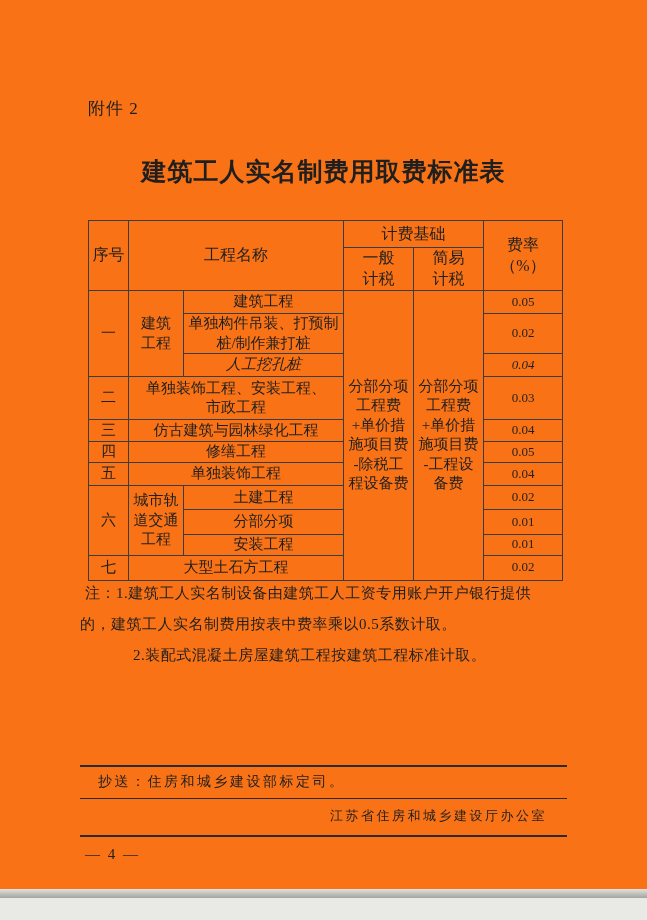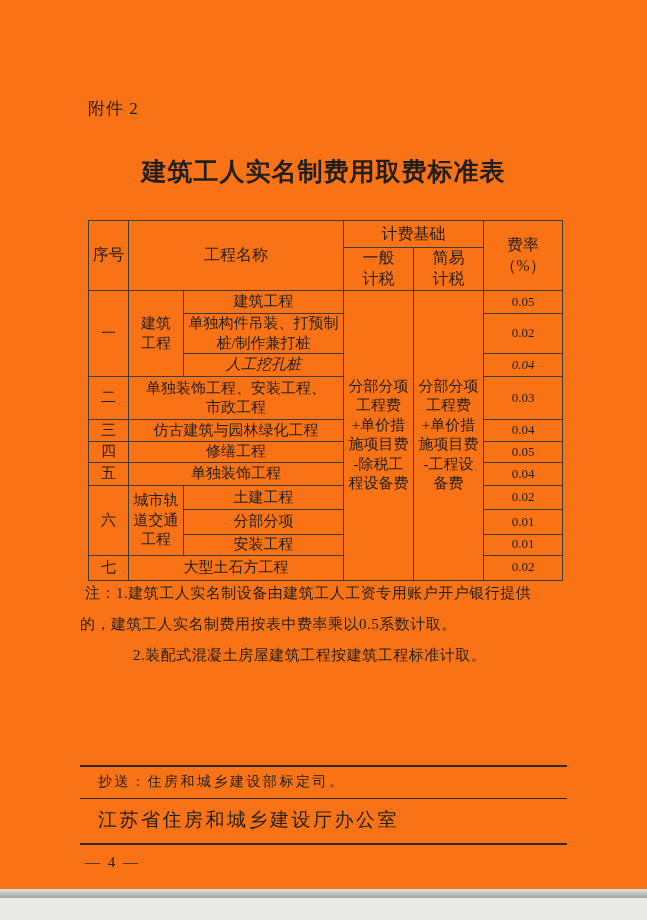--- a/index.html
+++ b/index.html
@@ -68,23 +68,24 @@
     position: absolute; left: 80px; top: 749px; width: 487px; margin-top: 16px;
   }
   .rule { background: #2a2a2a; }
   .rule.thick { height: 2px; }
   .rule.thin  { height: 1px; }
   .cc-line {
     padding: 6px 0 7px 18px;
     font-size: 14px; letter-spacing: 2.5px;
   }
   .issuer-row {
-    display: flex; justify-content: space-between; align-items: center;
+    display: flex; justify-content: space-between; align-items: flex-end;
     padding: 8px 20px 10px 18px;
-    font-size: 19px;
+    font-size: 13px;
+    flex-direction: column;
   }
   .issuer-row .issuer { letter-spacing: 2.5px; }
   .issuer-row .issue-date { letter-spacing: 0.5px; }
   .page-num {
     margin-top: 9px; margin-left: 5px;
     font-size: 15px; letter-spacing: 2px;
   }
   .bottom-edge {
     position: absolute; left: 0; bottom: 0; width: 100%; height: 9px;
     background: linear-gradient(#e2e2df, #a3a3a0);

